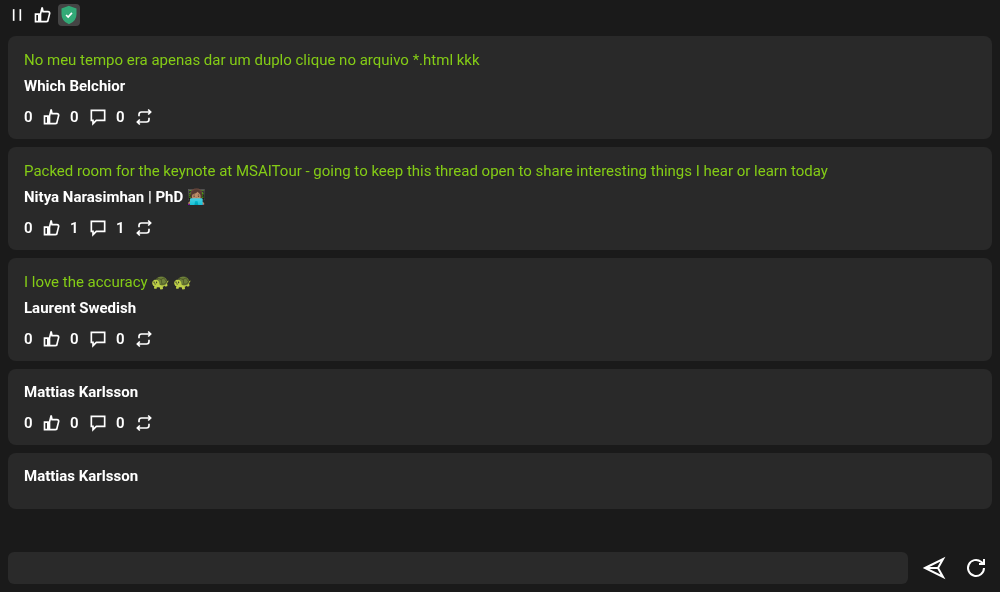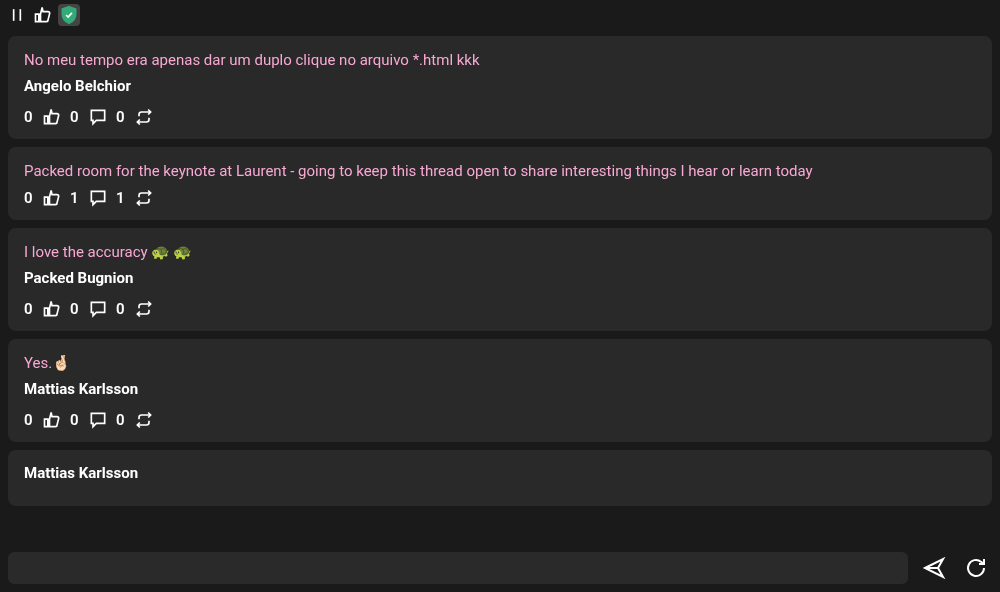--- a/index.html
+++ b/index.html
@@ -43,21 +43,21 @@
       overflow-y: hidden;
     }
     .post {
       background: #292929;
       border-radius: 8px;
       padding: 14px 16px 12px 16px;
       margin-bottom: 8px;
     }
     .post-text {
       font-size: 15px;
-      color: #f9a8d4;
+      color: #84cc16;
       margin-bottom: 6px;
       line-height: 1.4;
     }
     .post-author {
       font-size: 15px;
       font-weight: 700;
       color: #fff;
       margin-bottom: 12px;
     }
     .post-actions {
@@ -125,45 +125,46 @@
           <path d="M8.5 12l2.5 2.5 4.5-5" stroke="#fff" stroke-width="2" fill="none"></path>
         </svg>
     </span>
   </div>
 </div>
 
 <div class="feed">
 
   <div class="post">
     <div class="post-text">No meu tempo era apenas dar um duplo clique no arquivo *.html kkk</div>
-    <div class="post-author">Angelo Belchior</div>
-    <div class="post-actions">
-      <span class="count">0</span>
-      <span class="icon">
-          <svg viewBox="0 0 24 24">
-            <path d="M7 11v9H3v-9h4zm4-8l1 5h6a2 2 0 0 1 2 2l-2 8a2 2 0 0 1-2 2H9V11l2-8z"></path>
-          </svg>
-        </span>
-      <span class="count">0</span>
-      <span class="icon">
-          <svg viewBox="0 0 24 24">
-            <path d="M4 4h16v12H10l-4 4v-4H4z"></path>
-          </svg>
-        </span>
-      <span class="count">0</span>
-      <span class="icon">
-          <svg viewBox="0 0 24 24">
-            <path d="M17 3l3 3-3 3M20 6H9a3 3 0 0 0-3 3v2M7 21l-3-3 3-3M4 18h11a3 3 0 0 0 3-3v-2"></path>
-          </svg>
-        </span>
-    </div>
-  </div>
-
-  <div class="post">
-    <div class="post-text">Packed room for the keynote at Laurent - going to keep this thread open to share interesting things I hear or learn today</div>
+    <div class="post-author">Which Belchior</div>
+    <div class="post-actions">
+      <span class="count">0</span>
+      <span class="icon">
+          <svg viewBox="0 0 24 24">
+            <path d="M7 11v9H3v-9h4zm4-8l1 5h6a2 2 0 0 1 2 2l-2 8a2 2 0 0 1-2 2H9V11l2-8z"></path>
+          </svg>
+        </span>
+      <span class="count">0</span>
+      <span class="icon">
+          <svg viewBox="0 0 24 24">
+            <path d="M4 4h16v12H10l-4 4v-4H4z"></path>
+          </svg>
+        </span>
+      <span class="count">0</span>
+      <span class="icon">
+          <svg viewBox="0 0 24 24">
+            <path d="M17 3l3 3-3 3M20 6H9a3 3 0 0 0-3 3v2M7 21l-3-3 3-3M4 18h11a3 3 0 0 0 3-3v-2"></path>
+          </svg>
+        </span>
+    </div>
+  </div>
+
+  <div class="post">
+    <div class="post-text">Packed room for the keynote at MSAITour - going to keep this thread open to share interesting things I hear or learn today</div>
+    <div class="post-author">Nitya Narasimhan | PhD 👩🏽‍💻</div>
     <div class="post-actions">
       <span class="count">0</span>
       <span class="icon">
           <svg viewBox="0 0 24 24">
             <path d="M7 11v9H3v-9h4zm4-8l1 5h6a2 2 0 0 1 2 2l-2 8a2 2 0 0 1-2 2H9V11l2-8z"></path>
           </svg>
         </span>
       <span class="count">1</span>
       <span class="icon">
           <svg viewBox="0 0 24 24">
@@ -174,45 +175,44 @@
       <span class="icon">
           <svg viewBox="0 0 24 24">
             <path d="M17 3l3 3-3 3M20 6H9a3 3 0 0 0-3 3v2M7 21l-3-3 3-3M4 18h11a3 3 0 0 0 3-3v-2"></path>
           </svg>
         </span>
     </div>
   </div>
 
   <div class="post">
     <div class="post-text">I love the accuracy 🐢 🐢</div>
-    <div class="post-author">Packed Bugnion</div>
-    <div class="post-actions">
-      <span class="count">0</span>
-      <span class="icon">
-          <svg viewBox="0 0 24 24">
-            <path d="M7 11v9H3v-9h4zm4-8l1 5h6a2 2 0 0 1 2 2l-2 8a2 2 0 0 1-2 2H9V11l2-8z"></path>
-          </svg>
-        </span>
-      <span class="count">0</span>
-      <span class="icon">
-          <svg viewBox="0 0 24 24">
-            <path d="M4 4h16v12H10l-4 4v-4H4z"></path>
-          </svg>
-        </span>
-      <span class="count">0</span>
-      <span class="icon">
-          <svg viewBox="0 0 24 24">
-            <path d="M17 3l3 3-3 3M20 6H9a3 3 0 0 0-3 3v2M7 21l-3-3 3-3M4 18h11a3 3 0 0 0 3-3v-2"></path>
-          </svg>
-        </span>
-    </div>
-  </div>
-
-  <div class="post">
-    <div class="post-text">Yes.🤞🏻</div>
+    <div class="post-author">Laurent Swedish</div>
+    <div class="post-actions">
+      <span class="count">0</span>
+      <span class="icon">
+          <svg viewBox="0 0 24 24">
+            <path d="M7 11v9H3v-9h4zm4-8l1 5h6a2 2 0 0 1 2 2l-2 8a2 2 0 0 1-2 2H9V11l2-8z"></path>
+          </svg>
+        </span>
+      <span class="count">0</span>
+      <span class="icon">
+          <svg viewBox="0 0 24 24">
+            <path d="M4 4h16v12H10l-4 4v-4H4z"></path>
+          </svg>
+        </span>
+      <span class="count">0</span>
+      <span class="icon">
+          <svg viewBox="0 0 24 24">
+            <path d="M17 3l3 3-3 3M20 6H9a3 3 0 0 0-3 3v2M7 21l-3-3 3-3M4 18h11a3 3 0 0 0 3-3v-2"></path>
+          </svg>
+        </span>
+    </div>
+  </div>
+
+  <div class="post">
     <div class="post-author">Mattias Karlsson</div>
     <div class="post-actions">
       <span class="count">0</span>
       <span class="icon">
           <svg viewBox="0 0 24 24">
             <path d="M7 11v9H3v-9h4zm4-8l1 5h6a2 2 0 0 1 2 2l-2 8a2 2 0 0 1-2 2H9V11l2-8z"></path>
           </svg>
         </span>
       <span class="count">0</span>
       <span class="icon">

